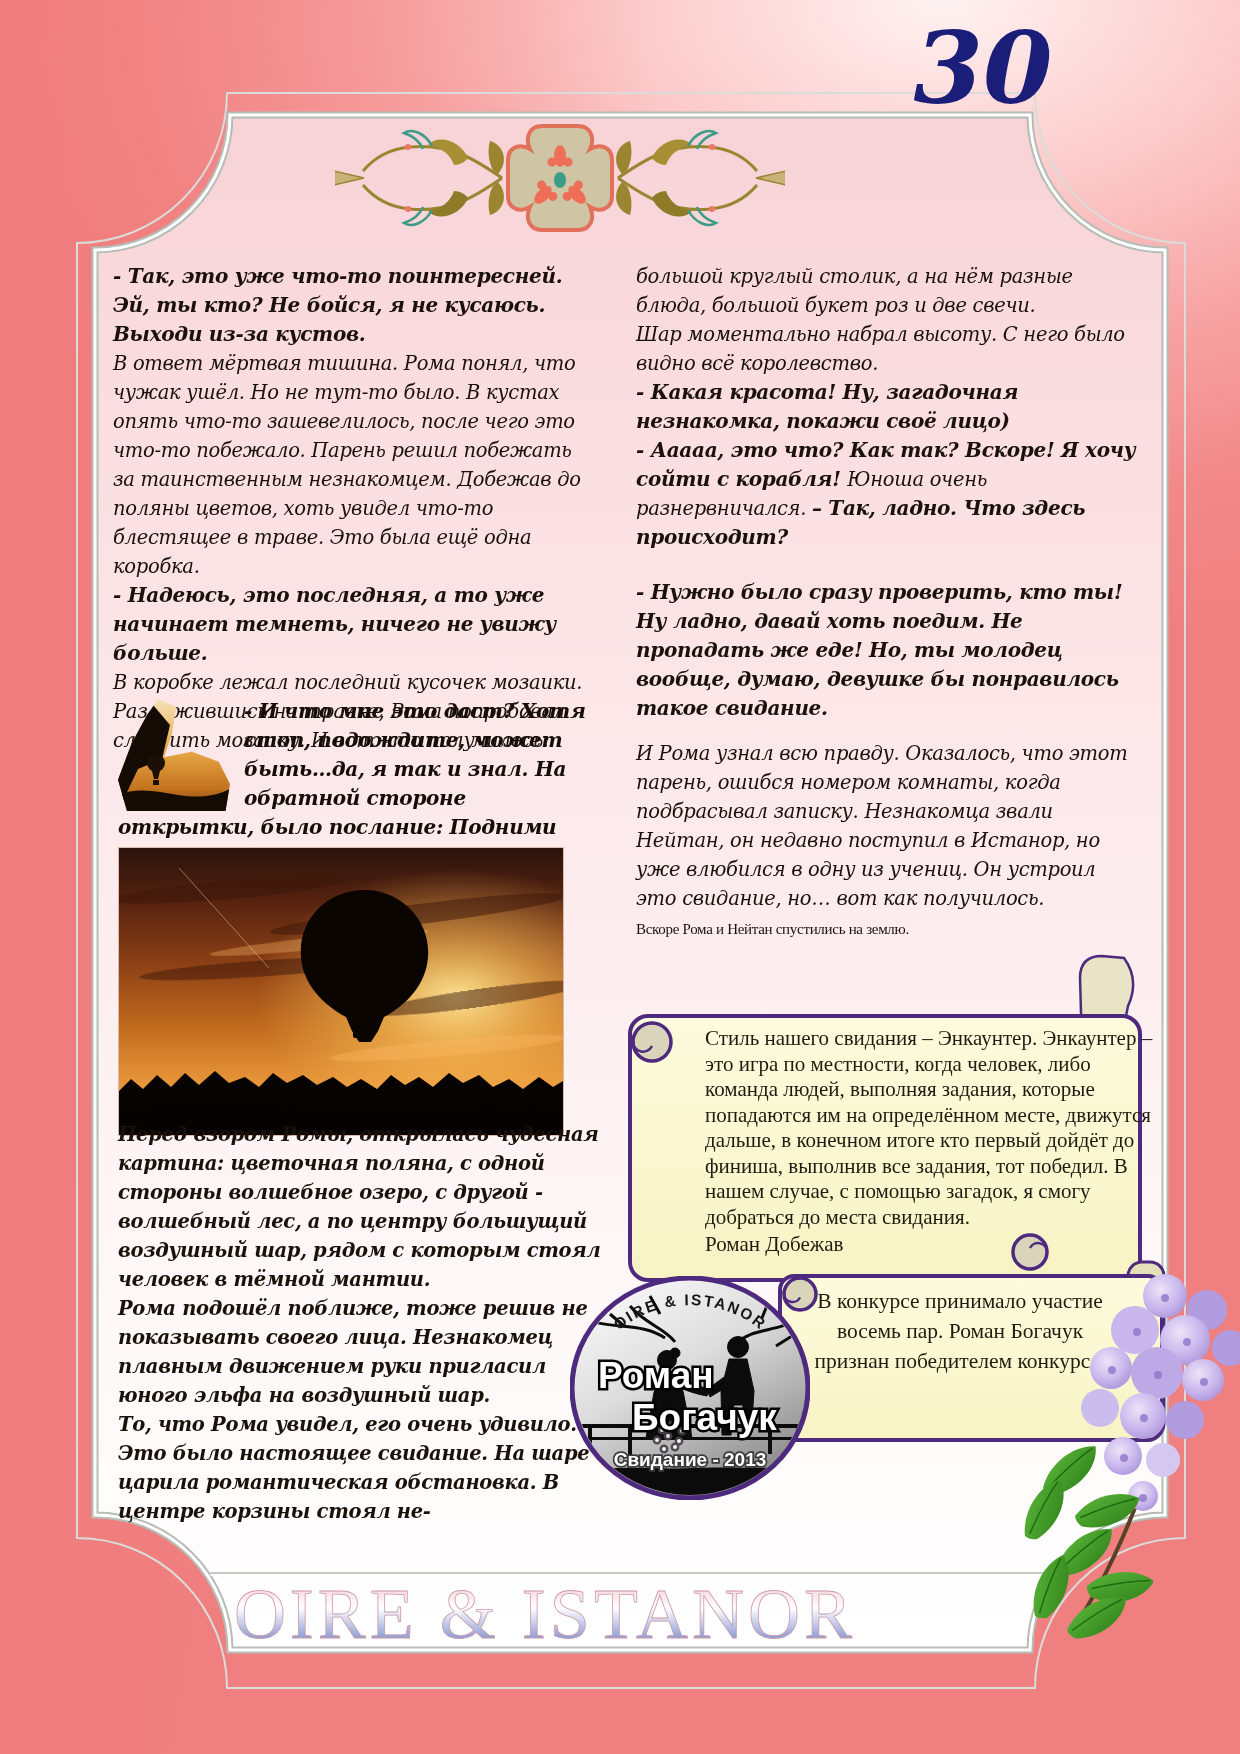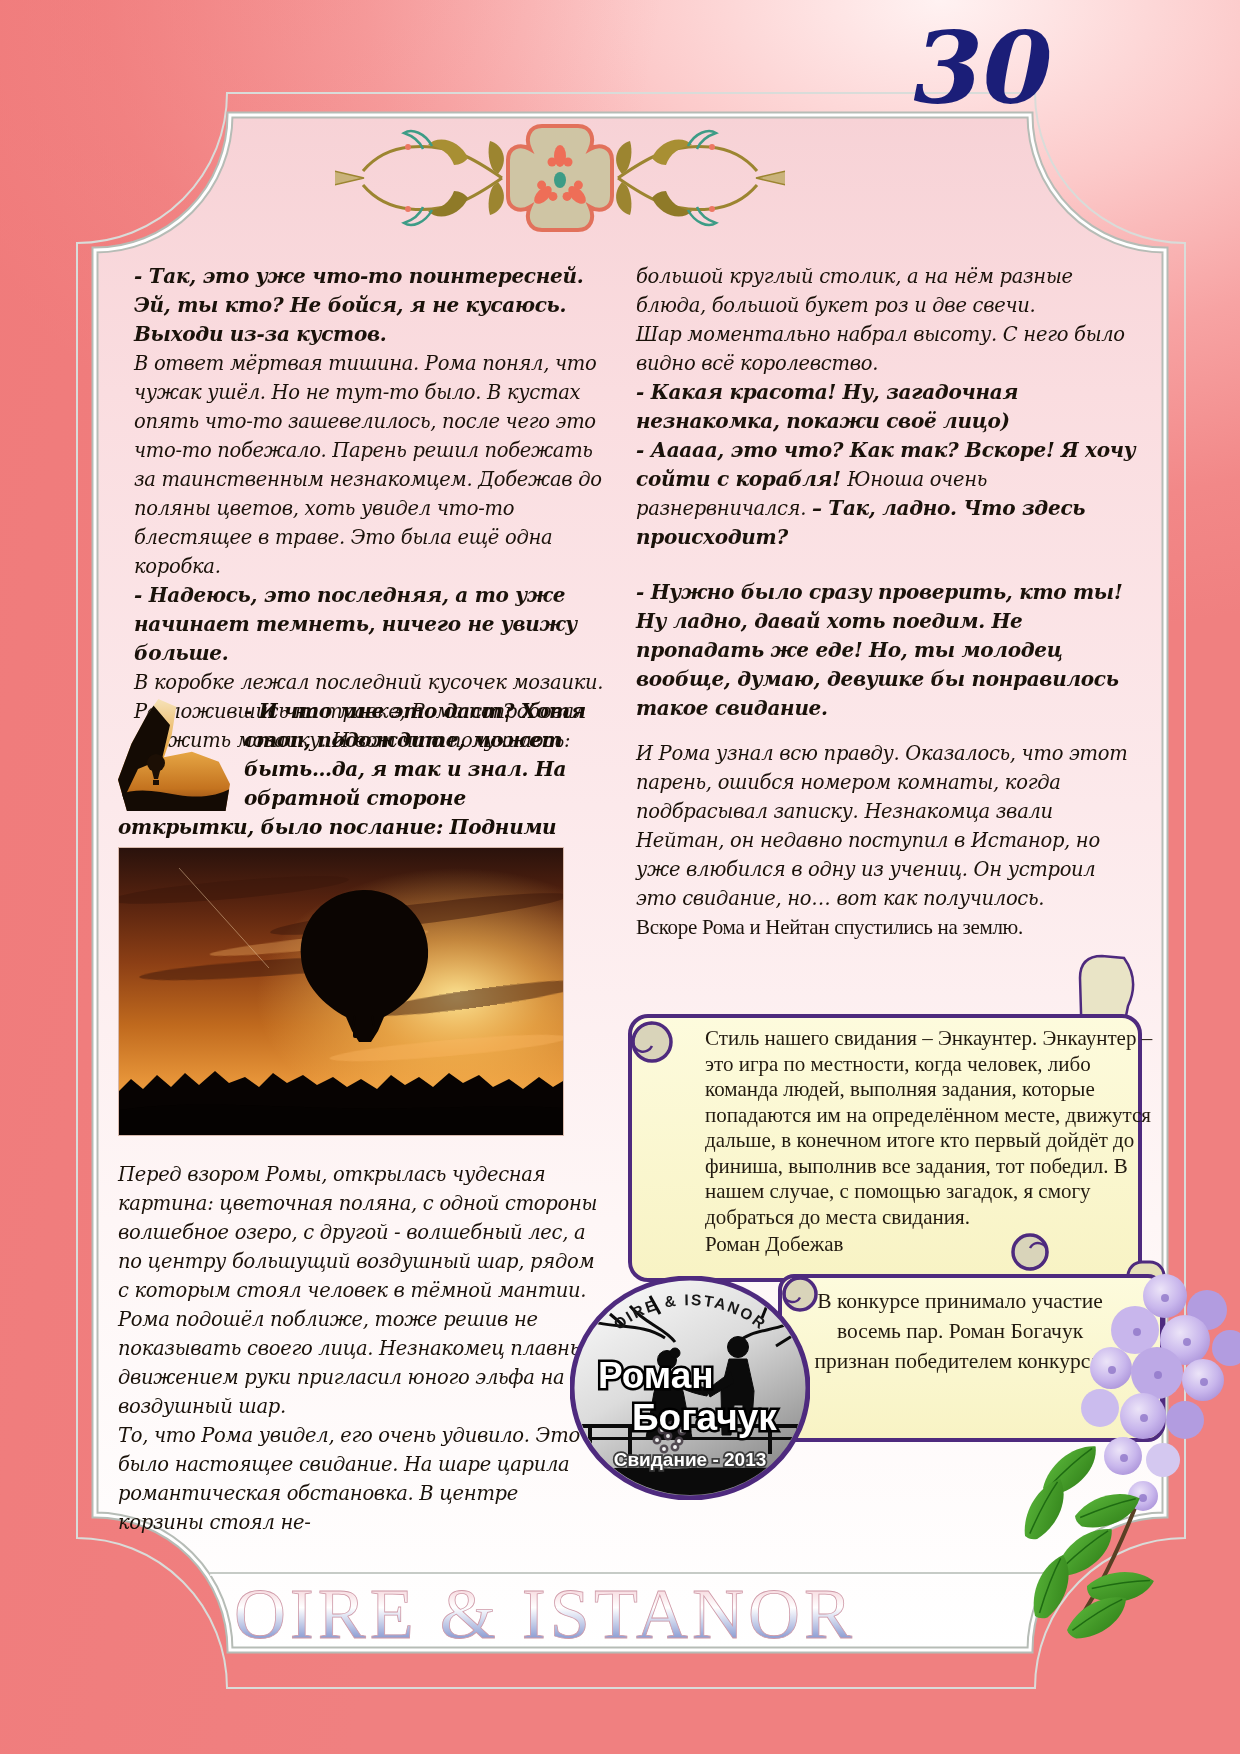--- a/index.html
+++ b/index.html
@@ -13,21 +13,21 @@
 
   .pagenum{left:898px;top:18px;width:170px;text-align:center;
     font-family:"DejaVu Serif",serif;font-style:italic;font-weight:bold;
     font-size:100px;line-height:1;color:#1b1e78;z-index:4;}
 
   .col{z-index:3}
   .para{margin:0;font-family:"DejaVu Serif",serif;font-style:italic;
     font-size:19.5px;line-height:29px;color:#1a120a;letter-spacing:-0.3px;}
   .seg-i{}
   .seg-b{font-weight:700;font-size:20px;}
-  .seg-r{font-style:normal;font-family:"Liberation Serif",serif;font-size:21px;}
+  .seg-r{font-style:normal;font-family:"Liberation Serif",serif;font-size:15px;}
   .gap{display:block;margin-top:16px;}
   .gap2{display:block;margin-top:26px;}
 
   .quote{font-family:"DejaVu Serif",serif;font-style:italic;font-weight:700;
     font-size:20px;line-height:29px;color:#160e06;letter-spacing:-0.3px;}
   .mini{float:left;width:112px;height:112px;margin:2px 14px 2px 0;
     clip-path:polygon(8% 100%,0% 72%,12% 40%,26% 14%,36% 0%,52% 7%,48% 32%,41% 52%,66% 47%,90% 56%,100% 76%,96% 100%);}
 
   .photo{left:118px;top:847px;width:444px;height:287px;z-index:3;
     border:1px solid #d8b9ac;box-sizing:content-box;}
@@ -96,21 +96,21 @@
             <circle cx="-8" cy="-18" r="4.5"></circle>
             <circle cx="8" cy="-18" r="4.5"></circle>
           </g>
       </g>
       <ellipse cx="0" cy="2" rx="6" ry="8" fill="#3d9c86"></ellipse>
     </g>
   </svg>
 
   <div class="abs pagenum">30</div>
 
-  <div class="abs col" style="left:134px;top:262px;width:484px;">
+  <div class="abs col" style="left:113px;top:262px;width:484px;">
       <p class="para "><span class="seg-b">- Так, это уже что-то поинтересней. Эй, ты кто? Не бойся, я не кусаюсь. Выходи из-за кустов.</span></p>
       <p class="para "><span class="seg-i">В ответ мёртвая тишина. Рома понял, что чужак ушёл. Но не тут-то было. В кустах опять что-то зашевелилось, после чего это что-то побежало. Парень решил побежать за таинственным незнакомцем. Добежав до поляны цветов, хоть увидел что-то блестящее в траве. Это была ещё одна коробка.</span></p>
       <p class="para "><span class="seg-b">- Надеюсь, это последняя,  а то уже начинает темнеть, ничего не увижу больше.</span></p>
       <p class="para "><span class="seg-i">В коробке лежал последний кусочек мозаики. Разложившись на травке, Рома попробовал сложить мозаику. И вот что получилось:</span></p>
     </div>
 
   <div class="abs col" style="left:118px;top:697px;width:484px;">
     <span class="mini">
       <svg width="112" height="112" viewBox="0 0 112 112">
         <defs>
@@ -167,21 +167,21 @@
       <g fill="#0b0502">
         <path d="M244,42 c-38,1 -65,31 -62,67 c2,28 23,48 45,60 l6,14 l7,11 h12 l7,-11 l6,-14 c22,-12 42,-32 44,-60 c3,-36 -27,-68 -65,-67 z"></path>
         <rect x="234" y="176" width="21" height="14" rx="2"></rect>
         <path d="M236,168 l-2,10 M253,168 l2,10" stroke="#0b0502" stroke-width="2"></path>
       </g>
       <path d="M0,287 V243 L12,231 L24,241 L38,227 L52,239 L66,225 L80,237 L96,223 L110,235 L126,229 L140,239 L154,225 L168,235 L184,227 L198,237 L214,229 L228,239 L242,231 L258,241 L272,227 L286,237 L300,229 L314,239 L330,225 L344,235 L360,227 L374,239 L390,231 L404,241 L420,229 L434,239 L444,233 V287 Z" fill="#070302"></path>
       <path d="M0,287 V262 C60,252 140,258 220,260 C300,262 380,256 444,260 V287 Z" fill="#050201"></path>
     </svg>
   </div>
 
-  <div class="abs col" style="left:118px;top:1160px;width:484px;">
+  <div class="abs col" style="left:118px;top:1120px;width:484px;font-weight:bold;">
       <p class="para "><span class="seg-i">Перед взором Ромы, открылась чудесная картина: цветочная поляна, с одной стороны волшебное озеро, с другой - волшебный лес, а по центру большущий воздушный шар, рядом с которым стоял человек в тёмной мантии.</span></p>
       <p class="para "><span class="seg-i">Рома подошёл поближе, тоже решив не показывать своего лица. Незнакомец плавным движением руки пригласил юного эльфа на воздушный шар.</span></p>
       <p class="para "><span class="seg-i">То, что Рома увидел, его очень удивило. Это было настоящее свидание. На шаре царила романтическая обстановка. В центре корзины стоял не-</span></p>
     </div>
 
   <div class="abs col" style="left:636px;top:262px;width:500px;">
       <p class="para "><span class="seg-i">большой круглый столик, а на нём разные блюда, большой букет роз и две свечи.</span></p>
       <p class="para "><span class="seg-i">Шар моментально набрал высоту. С него было видно всё королевство.</span></p>
       <p class="para "><span class="seg-b">- Какая красота! Ну, загадочная незнакомка, покажи своё лицо)</span></p>
       <p class="para "><span class="seg-b">- Ааааа, это что? Как так? Вскоре! Я хочу сойти с корабля! </span><span class="seg-i">Юноша очень разнервничался. </span><span class="seg-b">– Так, ладно. Что здесь происходит?</span></p>

